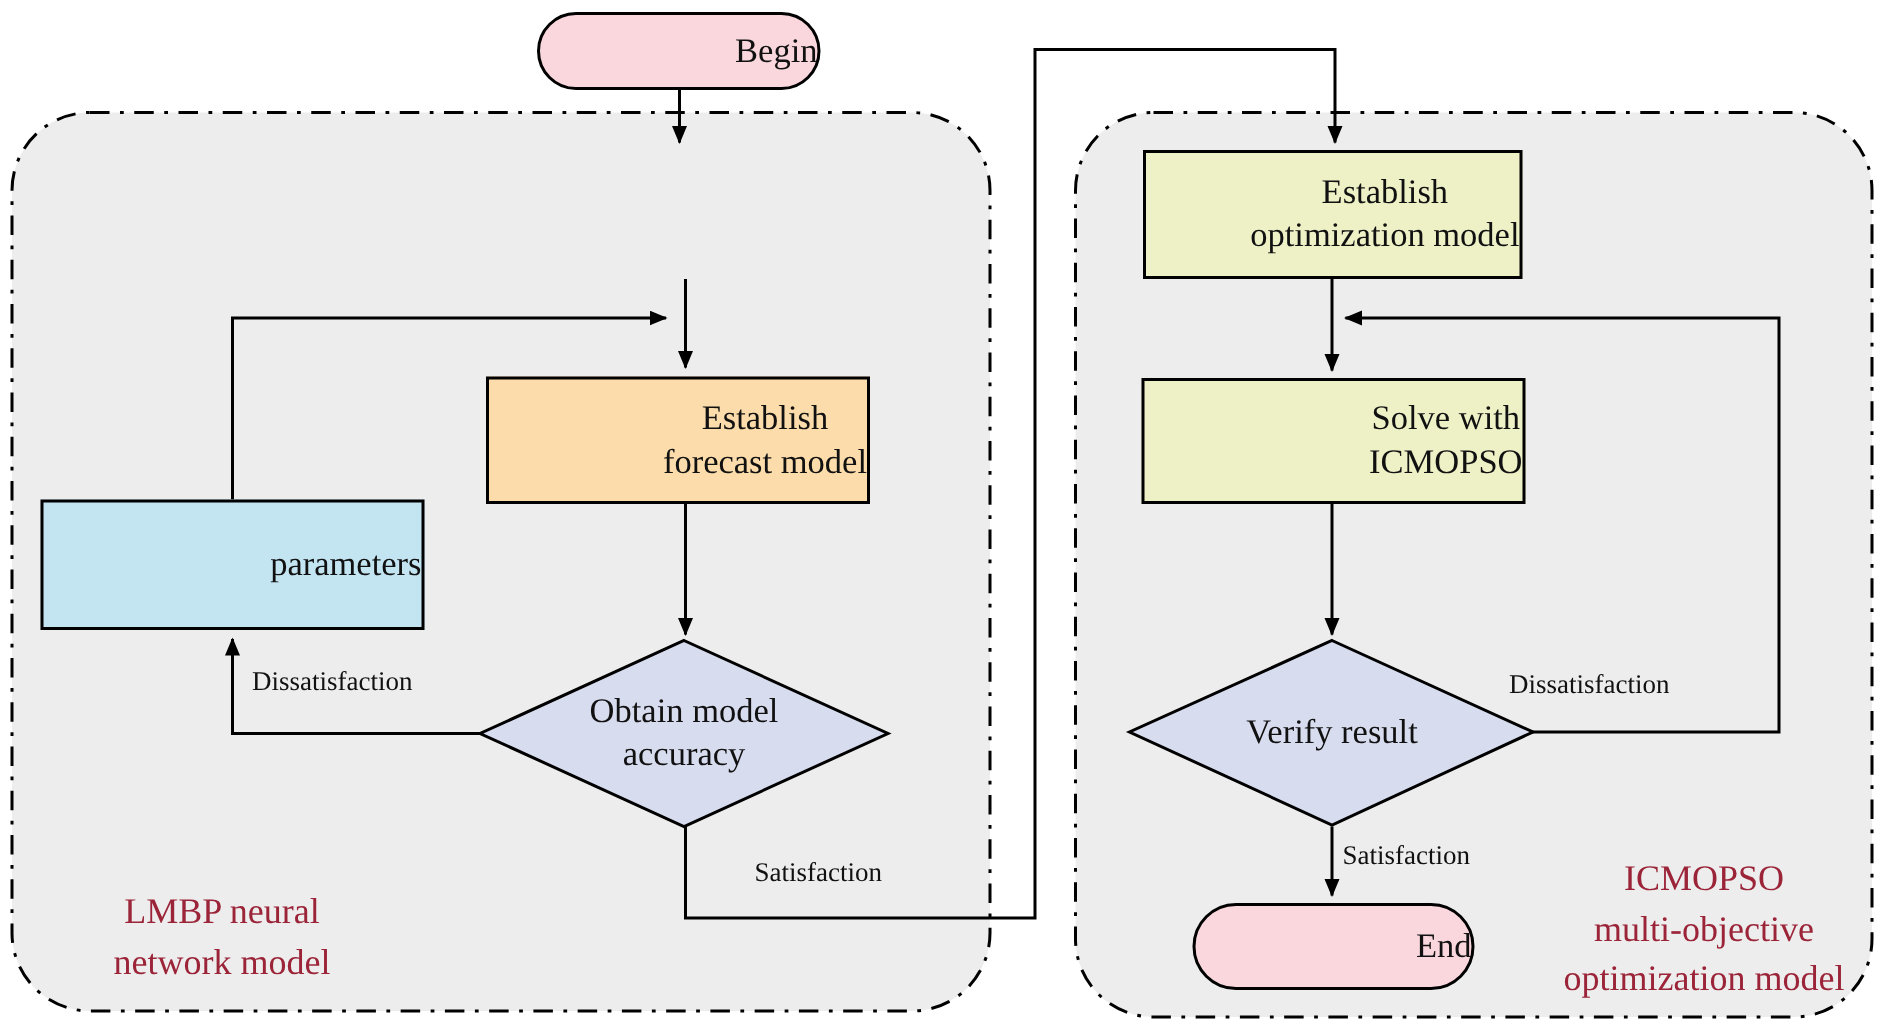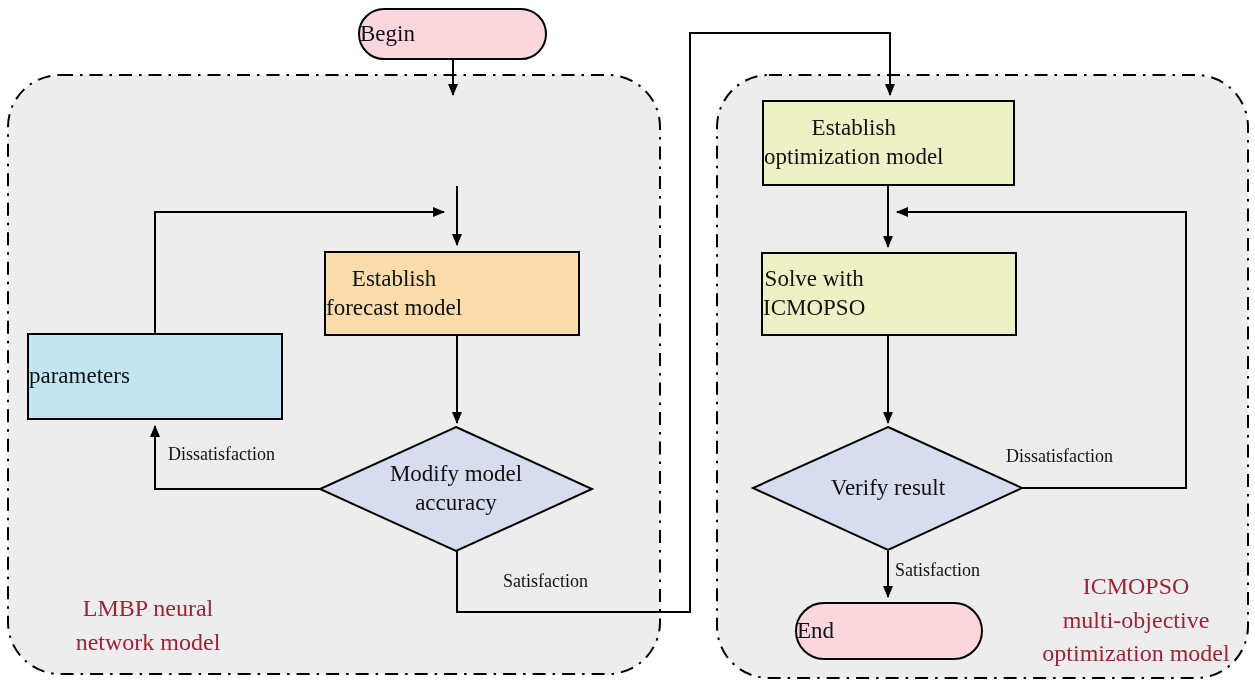--- a/index.html
+++ b/index.html
@@ -8,21 +8,21 @@
     width:1255px;height:689px;
     background:#ffffff;
     font-family:"Liberation Serif", serif;
     color:#111111;
     overflow:hidden;
   }
   .stage svg{position:absolute;left:0;top:0;}
   .node{
     position:absolute;
     border:2px solid #000;
-    display:flex;align-items:center;justify-content:flex-start;
+    display:flex;align-items:center;justify-content:flex-end;
     text-align:center;
     font-size:23px;line-height:1.25;
     box-sizing:border-box;
   }
   .pill{border-radius:30px;background:var(--terminal-fill);}
   .proc-left{background:var(--process-left-fill);}
   .proc-mod{background:var(--modify-fill);}
   .proc-right{background:var(--process-right-fill);}
   .diamond-text{
     position:absolute;
@@ -87,21 +87,21 @@
   </div>
 
   <div class="node proc-mod twoline" style="left:27px;top:333px;width:256px;height:87px;">
     <div>
       <span>parameters</span>
     </div>
   </div>
 
   <div class="diamond-text twoline" style="left:346px;top:439px;width:220px;height:100px;">
     <div>
-      <span>Modify model</span>
+      <span>Obtain model</span>
       <span>accuracy</span>
     </div>
   </div>
 
   <div class="node proc-right twoline" style="left:762px;top:100px;width:253px;height:86px;">
     <div>
       <span>Establish</span>
       <span>optimization model</span>
     </div>
   </div>

